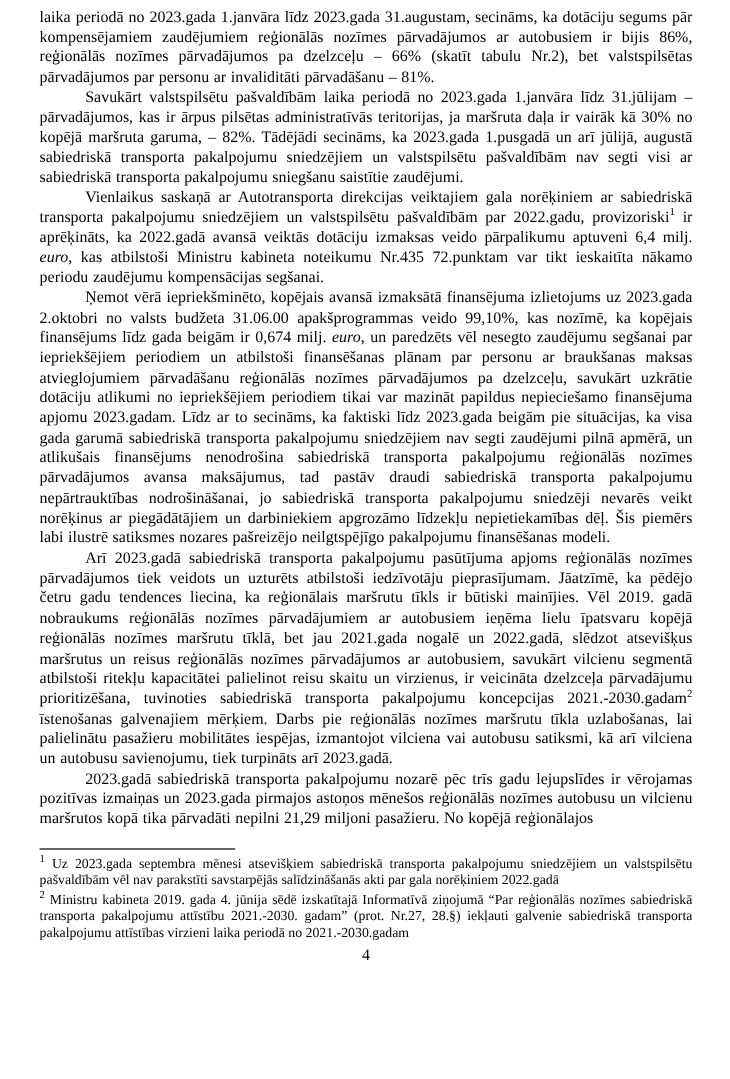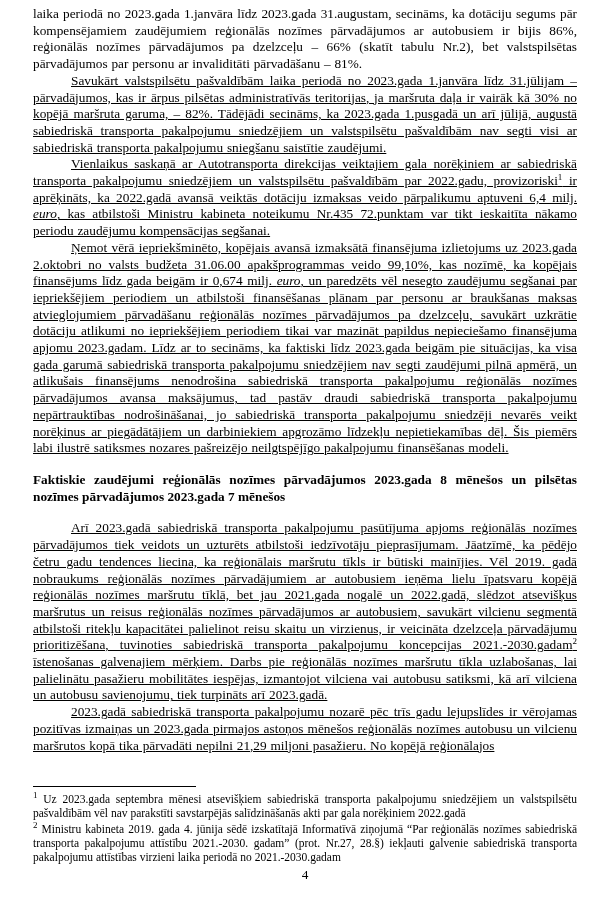--- a/index.html
+++ b/index.html
@@ -24,39 +24,38 @@
   }
   .doc-body p.body-p {
     margin: 0;
     font-size: 13.3px;
     line-height: 16.7px;
     text-align: justify;
     word-spacing: 0.5px;
   }
   .doc-body p.body-p.indent {
     text-indent: 38px;
-    text-decoration: underline;
   }
   .doc-body h2.section-heading {
     margin: 15px 0 15px 0;
     font-size: 13.3px;
     line-height: 16.7px;
     font-weight: bold;
     text-align: justify;
   }
   sup.fn-ref {
     font-size: 9px;
     line-height: 0;
     vertical-align: super;
   }
   .italic-run {
     font-style: italic;
   }
   .footnote-area {
-    margin-top: 32px;
+    margin-top: 16px;
   }
   .footnote-separator {
     width: 163px;
     height: 0;
     border-top: 1.6px solid #000000;
     margin-bottom: 5px;
   }
   p.footnote {
     margin: 0 0 2px 0;
     font-size: 11.5px;
@@ -72,21 +71,20 @@
 </style>
 </head>
 <body>
 
 <div class="page">
   <div class="doc-body" id="doc-body">
       <p class="body-p"><span>laika periodā no 2023.gada 1.janvāra līdz 2023.gada 31.augustam, secināms, ka dotāciju segums pār kompensējamiem zaudējumiem reģionālās nozīmes pārvadājumos ar autobusiem ir bijis 86%, reģionālās nozīmes pārvadājumos pa dzelzceļu – 66% (skatīt tabulu Nr.2), bet valstspilsētas pārvadājumos par personu ar invaliditāti pārvadāšanu – 81%.</span></p>
       <p class="body-p indent"><span>Savukārt valstspilsētu pašvaldībām laika periodā no 2023.gada 1.janvāra līdz 31.jūlijam – pārvadājumos, kas ir ārpus pilsētas administratīvās teritorijas, ja maršruta daļa ir vairāk kā 30% no kopējā maršruta garuma, – 82%. Tādējādi secināms, ka 2023.gada 1.pusgadā un arī jūlijā, augustā sabiedriskā transporta pakalpojumu sniedzējiem un valstspilsētu pašvaldībām nav segti visi ar sabiedriskā transporta pakalpojumu sniegšanu saistītie zaudējumi.</span></p>
       <p class="body-p indent"><span>Vienlaikus saskaņā ar Autotransporta direkcijas veiktajiem gala norēķiniem ar sabiedriskā transporta pakalpojumu sniedzējiem un valstspilsētu pašvaldībām par 2022.gadu, provizoriski</span><sup class="fn-ref">1</sup><span> ir aprēķināts, ka 2022.gadā avansā veiktās dotāciju izmaksas veido pārpalikumu aptuveni 6,4 milj. </span><span class="italic-run">euro</span><span>, kas atbilstoši Ministru kabineta noteikumu Nr.435 72.punktam var tikt ieskaitīta nākamo periodu zaudējumu kompensācijas segšanai.</span></p>
       <p class="body-p indent"><span>Ņemot vērā iepriekšminēto, kopējais avansā izmaksātā finansējuma izlietojums uz 2023.gada 2.oktobri no valsts budžeta 31.06.00 apakšprogrammas veido 99,10%, kas nozīmē, ka kopējais finansējums līdz gada beigām ir 0,674 milj. </span><span class="italic-run">euro</span><span>, un paredzēts vēl nesegto zaudējumu segšanai par iepriekšējiem periodiem un atbilstoši finansēšanas plānam par personu ar braukšanas maksas atvieglojumiem pārvadāšanu reģionālās nozīmes pārvadājumos pa dzelzceļu, savukārt uzkrātie dotāciju atlikumi no iepriekšējiem periodiem tikai var mazināt papildus nepieciešamo finansējuma apjomu 2023.gadam. Līdz ar to secināms, ka faktiski līdz 2023.gada beigām pie situācijas, ka visa gada garumā sabiedriskā transporta pakalpojumu sniedzējiem nav segti zaudējumi pilnā apmērā, un atlikušais finansējums nenodrošina sabiedriskā transporta pakalpojumu reģionālās nozīmes pārvadājumos avansa maksājumus, tad pastāv draudi sabiedriskā transporta pakalpojumu nepārtrauktības nodrošināšanai, jo sabiedriskā transporta pakalpojumu sniedzēji nevarēs veikt norēķinus ar piegādātājiem un darbiniekiem apgrozāmo līdzekļu nepietiekamības dēļ. Šis piemērs labi ilustrē satiksmes nozares pašreizējo neilgtspējīgo pakalpojumu finansēšanas modeli.</span></p>
-      <h2 class="section-heading"><span>Faktiskie zaudējumi reģionālās nozīmes pārvadājumos 2023.gada 8 mēnešos un pilsētas nozīmes pārvadājumos 2023.gada 7 mēnešos</span></h2>
       <p class="body-p indent"><span>Arī 2023.gadā sabiedriskā transporta pakalpojumu pasūtījuma apjoms reģionālās nozīmes pārvadājumos tiek veidots un uzturēts atbilstoši iedzīvotāju pieprasījumam. Jāatzīmē, ka pēdējo četru gadu tendences liecina, ka reģionālais maršrutu tīkls ir būtiski mainījies. Vēl 2019. gadā nobraukums reģionālās nozīmes pārvadājumiem ar autobusiem ieņēma lielu īpatsvaru kopējā reģionālās nozīmes maršrutu tīklā, bet jau 2021.gada nogalē un 2022.gadā, slēdzot atsevišķus maršrutus un reisus reģionālās nozīmes pārvadājumos ar autobusiem, savukārt vilcienu segmentā atbilstoši ritekļu kapacitātei palielinot reisu skaitu un virzienus, ir veicināta dzelzceļa pārvadājumu prioritizēšana, tuvinoties sabiedriskā transporta pakalpojumu koncepcijas 2021.-2030.gadam</span><sup class="fn-ref">2</sup><span> īstenošanas galvenajiem mērķiem. Darbs pie reģionālās nozīmes maršrutu tīkla uzlabošanas, lai palielinātu pasažieru mobilitātes iespējas, izmantojot vilciena vai autobusu satiksmi, kā arī vilciena un autobusu savienojumu, tiek turpināts arī 2023.gadā.</span></p>
       <p class="body-p indent"><span>2023.gadā sabiedriskā transporta pakalpojumu nozarē pēc trīs gadu lejupslīdes ir vērojamas pozitīvas izmaiņas un 2023.gada pirmajos astoņos mēnešos reģionālās nozīmes autobusu un vilcienu maršrutos kopā tika pārvadāti nepilni 21,29 miljoni pasažieru. No kopējā reģionālajos</span></p>
     </div>
 
   <div class="footnote-area">
     <div class="footnote-separator"></div>
     <div id="footnotes">
         <p class="footnote"><sup class="fn-ref">1</sup><span> Uz 2023.gada septembra mēnesi atsevišķiem sabiedriskā transporta pakalpojumu sniedzējiem un valstspilsētu pašvaldībām vēl nav parakstīti savstarpējās salīdzināšanās akti par gala norēķiniem 2022.gadā</span></p>
         <p class="footnote"><sup class="fn-ref">2</sup><span> Ministru kabineta 2019. gada 4. jūnija sēdē izskatītajā Informatīvā ziņojumā “Par reģionālās nozīmes sabiedriskā transporta pakalpojumu attīstību 2021.-2030. gadam” (prot. Nr.27, 28.§) iekļauti galvenie sabiedriskā transporta pakalpojumu attīstības virzieni laika periodā no 2021.-2030.gadam</span></p>
       </div>

